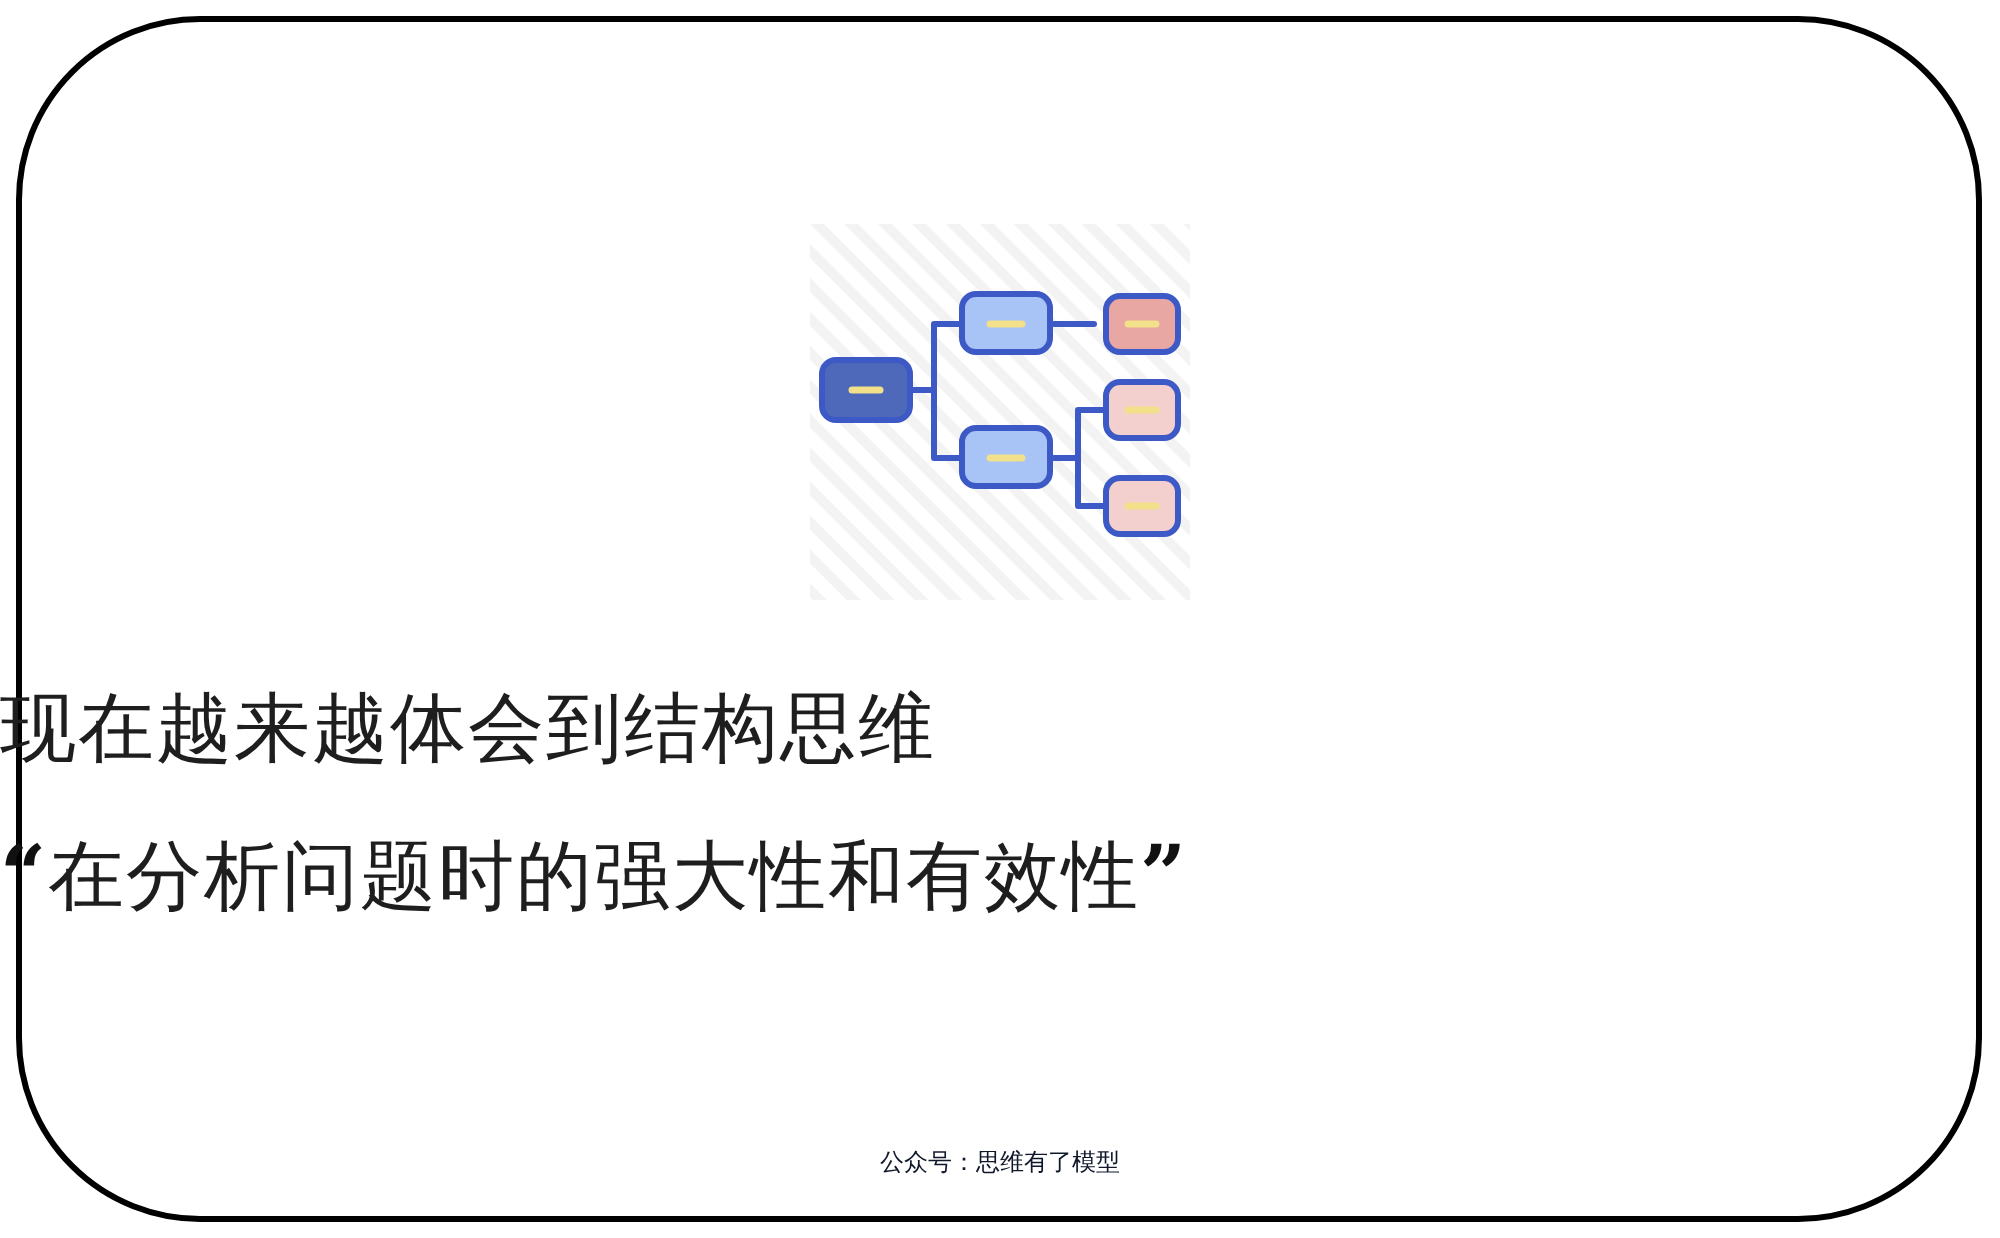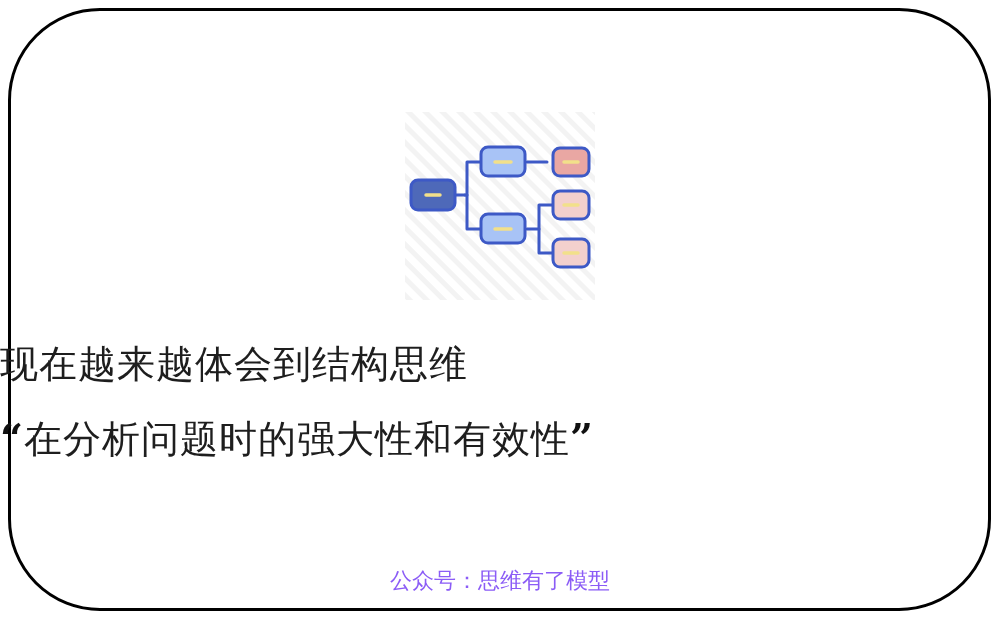--- a/index.html
+++ b/index.html
@@ -61,23 +61,23 @@
       font-weight: bold;
       font-size: 40px;
       color: #111111;
     }
     .footer {
       position: absolute;
       left: 0;
       top: 568px;
       width: 1000px;
       text-align: center;
-      font-size: 22px;
+      font-size: 12px;
       line-height: 26px;
-      color: #8b5cf6;
+      color: #0f172a;
     }
   </style>
 </head>
 <body>
 
 <div class="card"></div>
 
 <div class="illustration">
   <svg viewBox="0 0 190 188" xmlns="http://www.w3.org/2000/svg">
     <defs>

